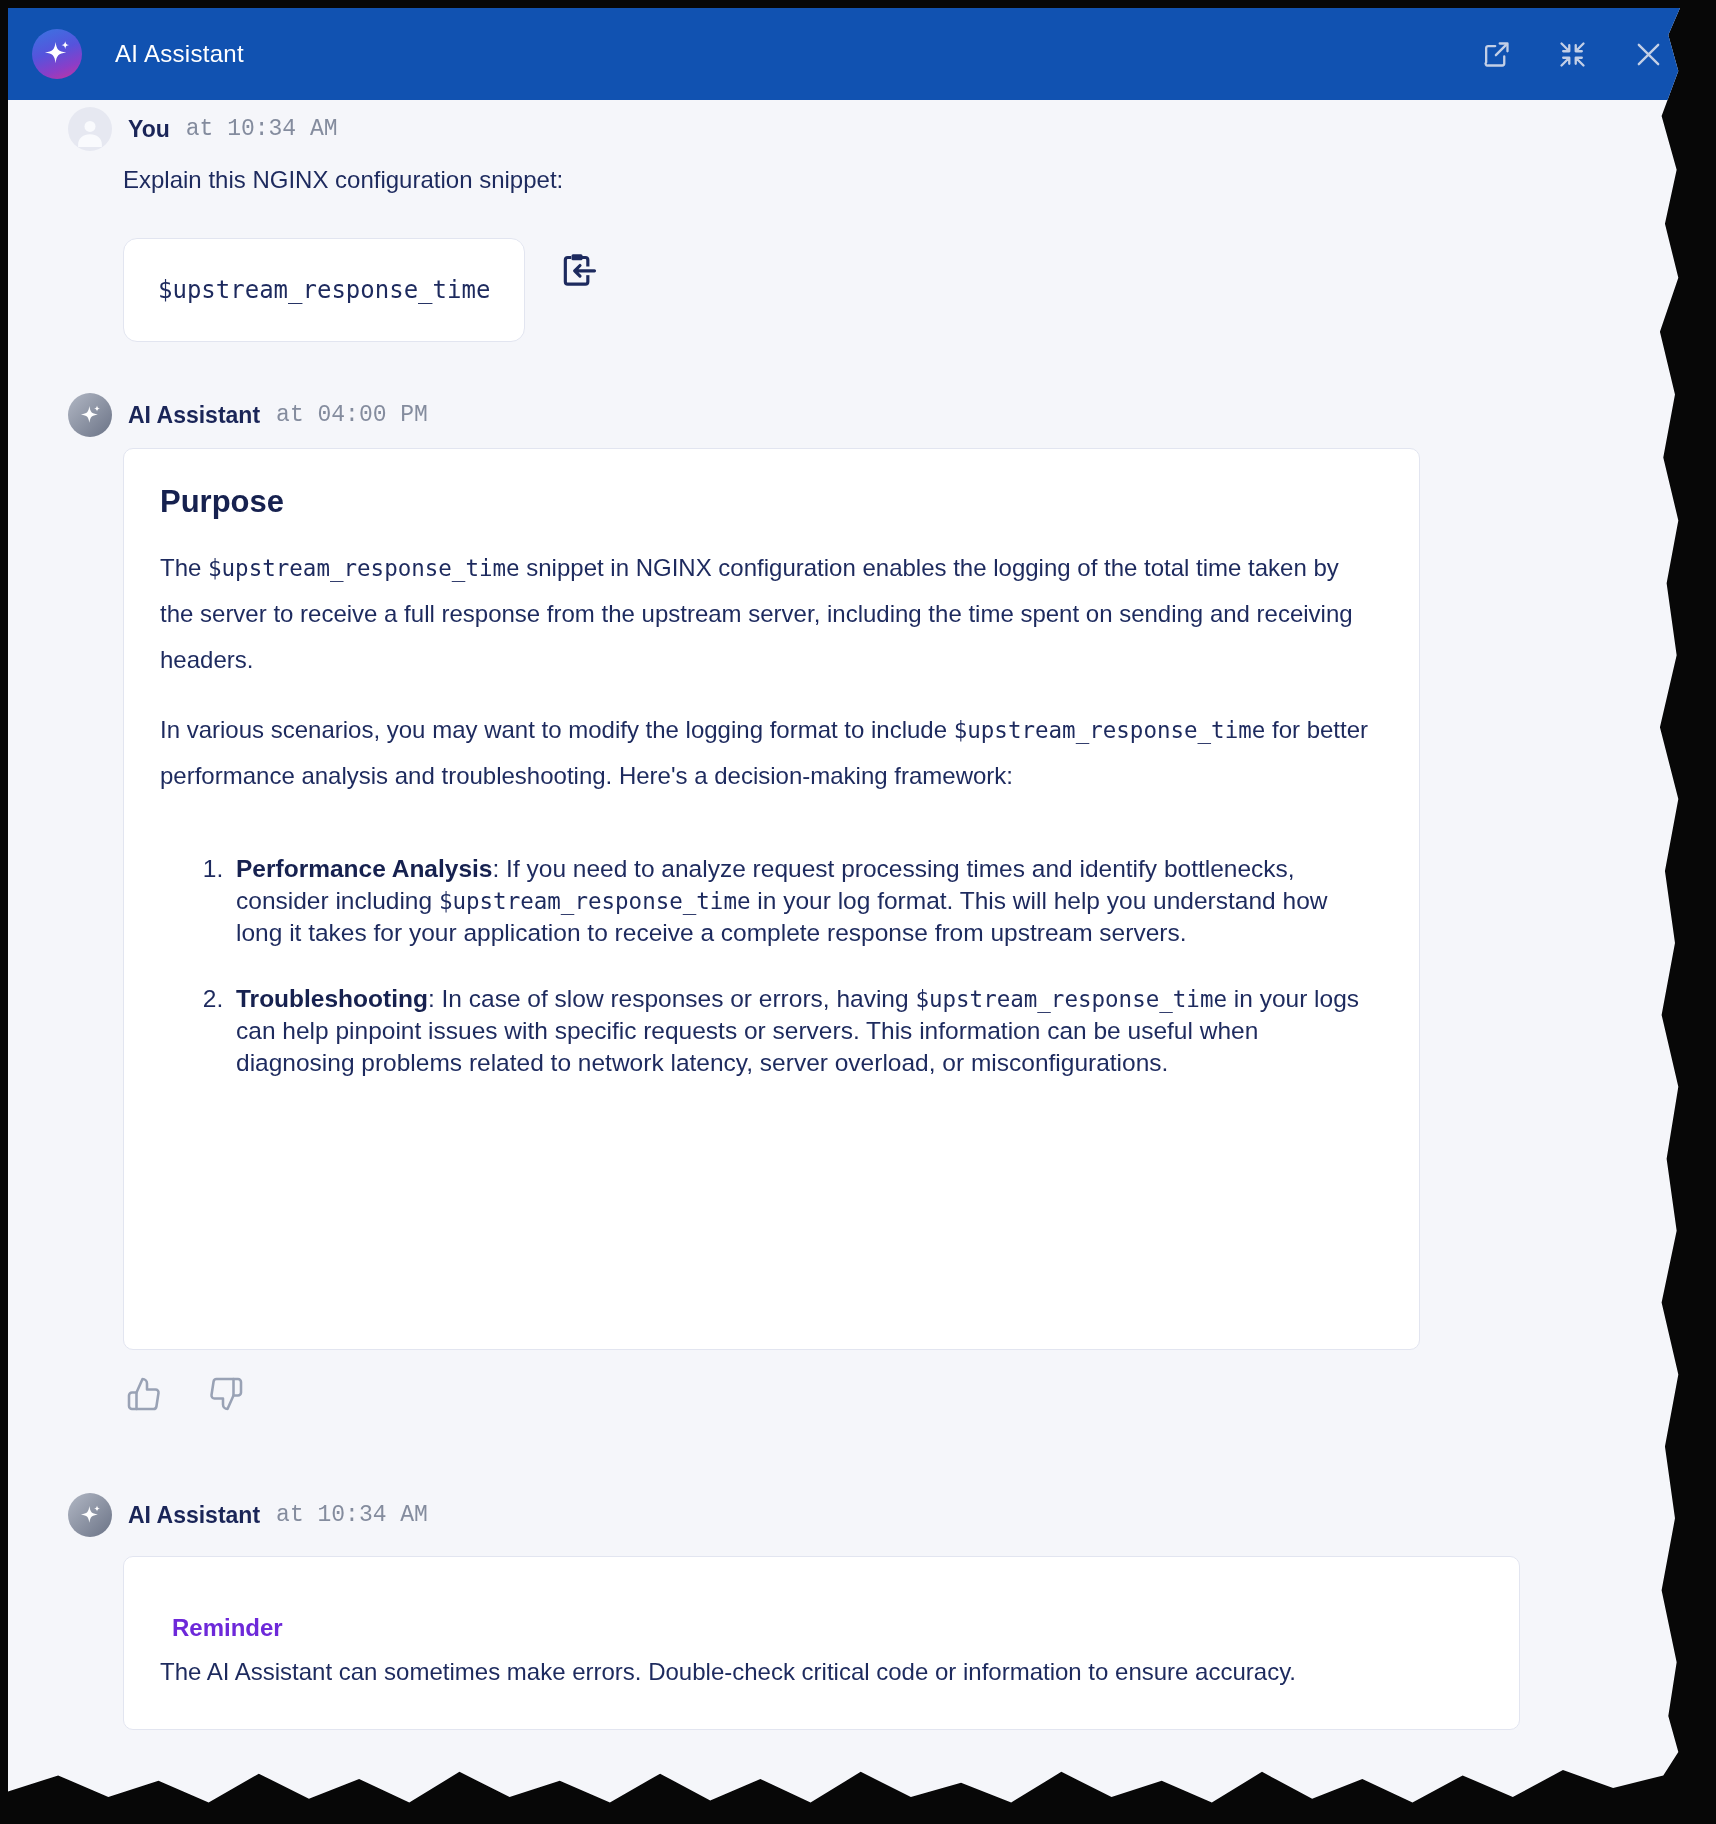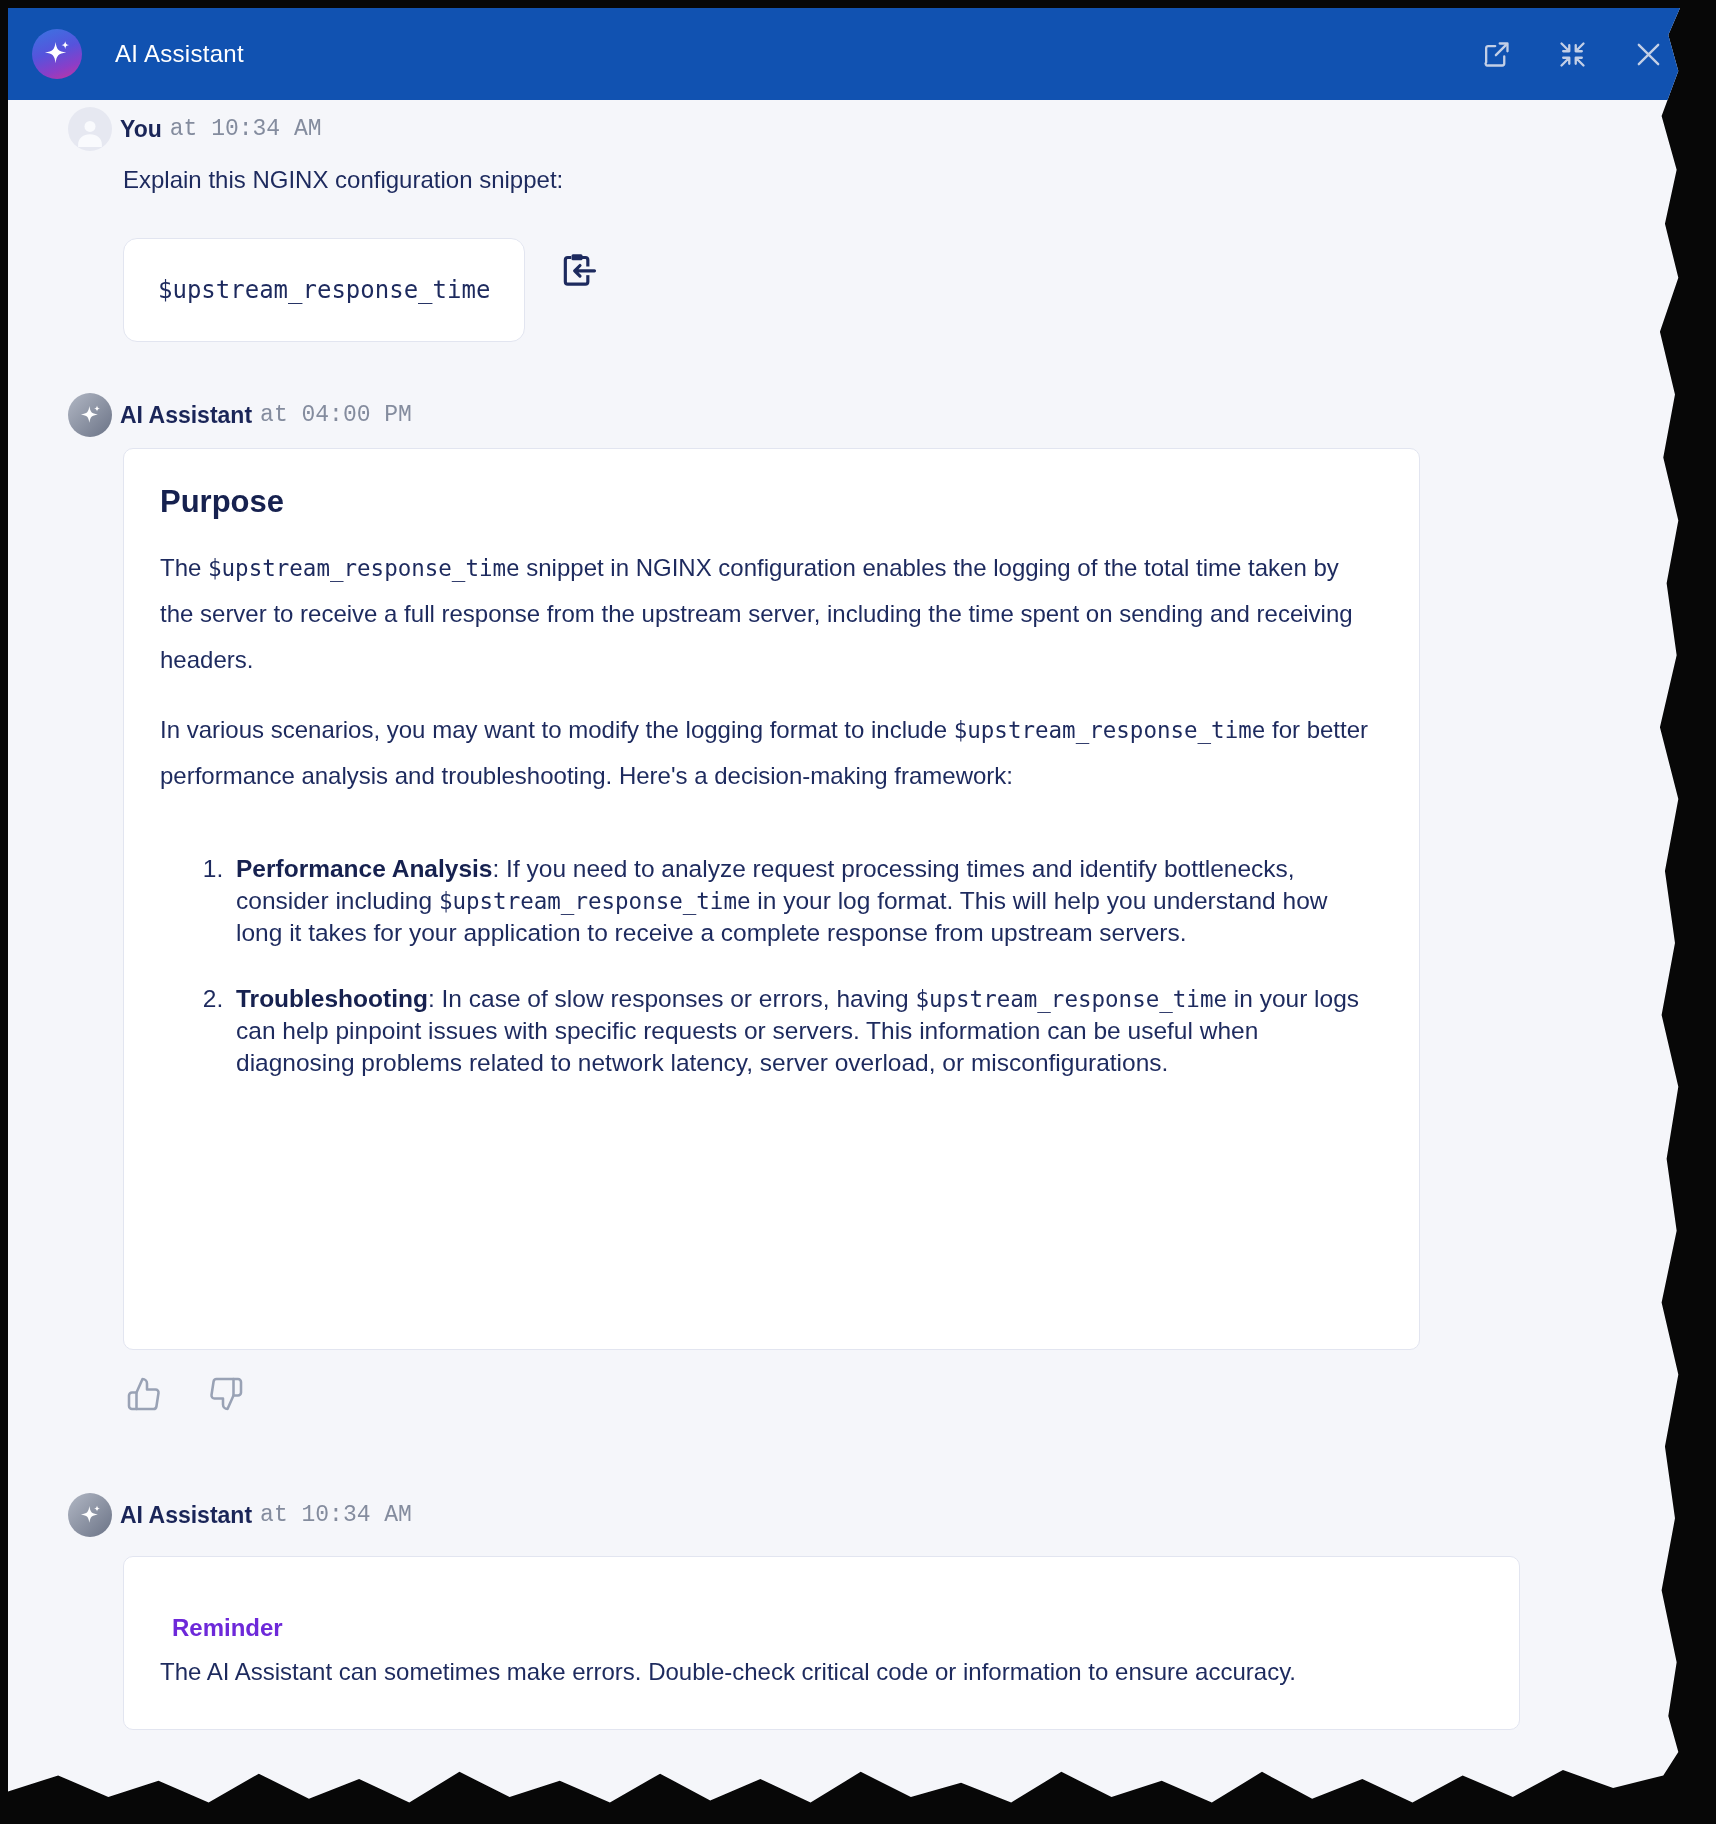--- a/index.html
+++ b/index.html
@@ -20,21 +20,21 @@
   .app-header{height:92px;background:#1152b1;display:flex;align-items:center;padding:0 14px 0 24px;box-sizing:border-box;}
   .logo{width:50px;height:50px;border-radius:50%;flex:0 0 auto;display:flex;align-items:center;justify-content:center;
     background:linear-gradient(160deg,#3f6fe0 8%,#5653dc 45%,#8a3ec8 74%,#bc36a4 96%);}
   .logo svg{width:34px;height:34px;}
   .app-title{color:#ffffff;font-size:24px;margin-left:33px;letter-spacing:.3px;}
   .header-actions{margin-left:auto;display:flex;align-items:center;gap:45px;color:#c3cfe6;padding-right:2px;}
   .hbtn{background:none;border:0;padding:0;margin:0;color:inherit;cursor:pointer;line-height:0;}
   .hbtn svg{width:31px;height:31px;}
   
   .chat{padding-top:6px;}
-  .msg-head{display:flex;align-items:center;margin-left:60px;gap:8px;height:46px;}
+  .msg-head{display:flex;align-items:center;margin-left:60px;gap:16px;height:46px;}
   .avatar{width:44px;height:44px;border-radius:50%;display:flex;align-items:center;justify-content:center;flex:0 0 auto;}
   .avatar-user{background:#e6e8f1;overflow:hidden;}
   .avatar-user svg{width:30px;height:30px;margin-top:6px;}
   .avatar-ai{background:linear-gradient(135deg,#aeb4c1 5%,#6e7689 95%);}
   .avatar-ai svg{width:27px;height:27px;}
   .name{font-weight:700;font-size:23px;color:#1a2558;}
   .time{font-size:23px;color:#848c9e;font-family:Liberation Mono, monospace;}
   .prompt{margin:14px 0 0 115px;font-size:24px;color:#1d2a5e;}
   .code-row{display:flex;align-items:flex-start;margin:44px 0 0 115px;gap:32px;}
   .code-card{width:402px;box-sizing:border-box;background:#ffffff;border:1.5px solid #e2e5f0;border-radius:14px;

